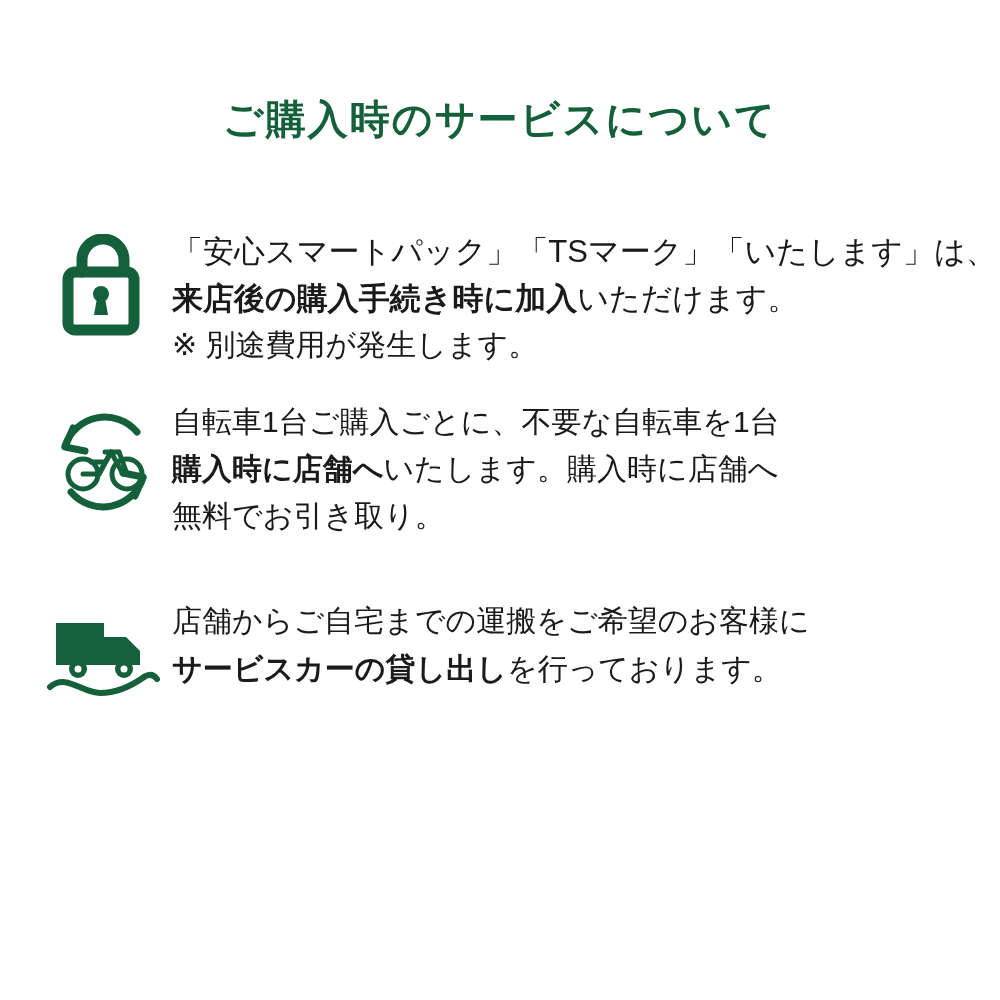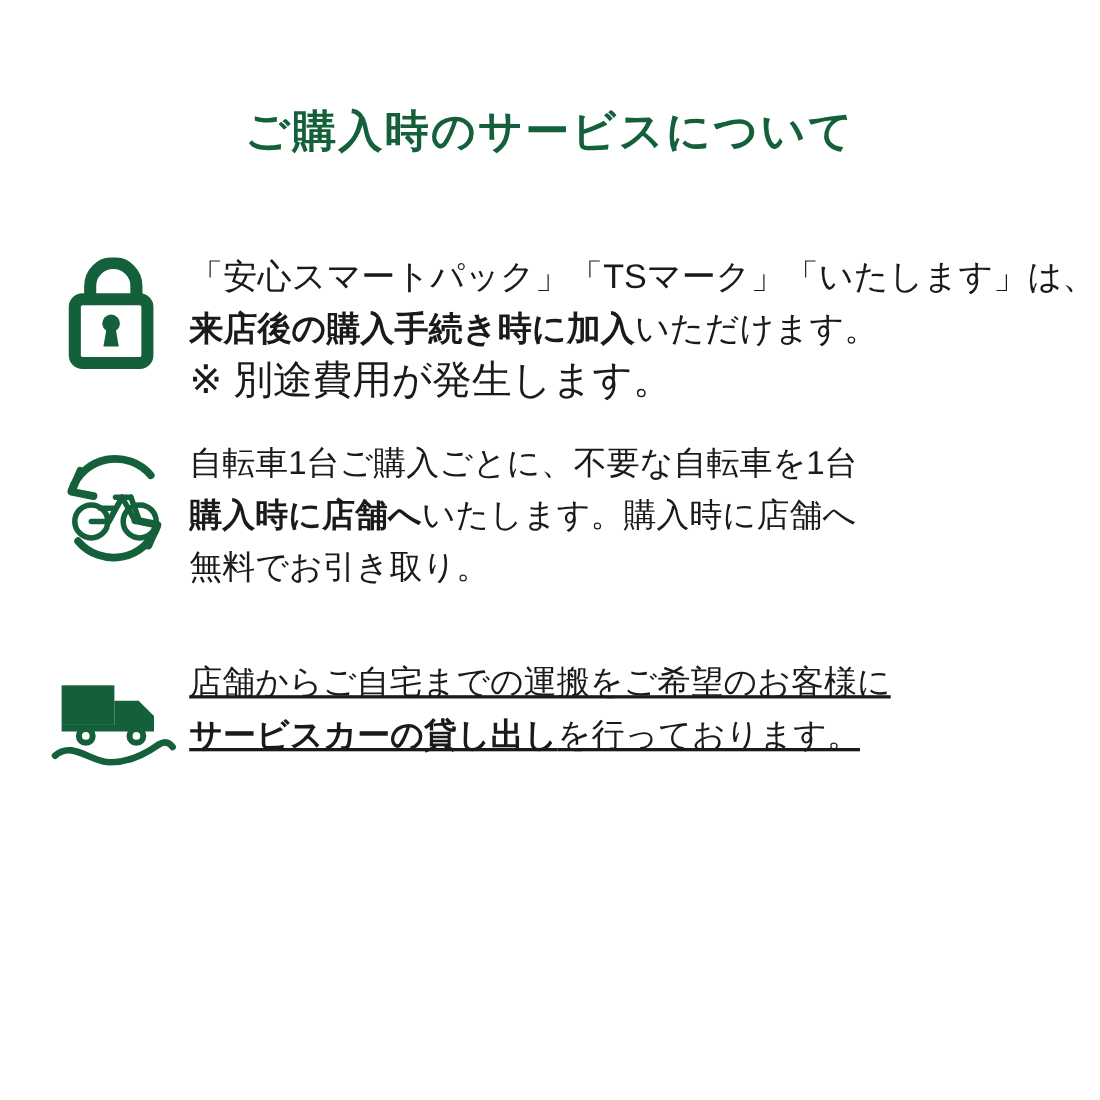--- a/index.html
+++ b/index.html
@@ -38,21 +38,21 @@
     width: 1000px;
   }
   .service-row {
     display: flex;
     align-items: flex-start;
     padding: 0 40px 0 40px;
     box-sizing: border-box;
   }
   .row-lock   { margin-top: 0px; }
   .row-cycle  { margin-top: 30px; }
-  .row-truck  { margin-top: 58px; text-decoration: underline; }
+  .row-truck  { margin-top: 58px; }
 
   .icon-cell {
     width: 128px;
     flex: 0 0 128px;
     display: flex;
     justify-content: center;
     align-items: flex-start;
     padding-top: 6px;
   }
   .row-cycle .icon-cell { padding-top: 4px; }
@@ -65,21 +65,21 @@
   .line {
     font-size: 31px;
     line-height: 47px;
     letter-spacing: 0px;
     color: #1a1a1a;
     white-space: nowrap;
   }
   .line.bold { font-weight: normal; }
   .line .b { font-weight: bold; }
   .line.note {
-    font-size: 36px;
+    font-size: 30px;
     line-height: 46px;
   }
   .row-cycle .line { font-size: 30px; line-height: 47px; }
   .row-truck .line { font-size: 30px; line-height: 48px; }
 </style>
 </head>
 <body>
 
 <div class="page">
 

